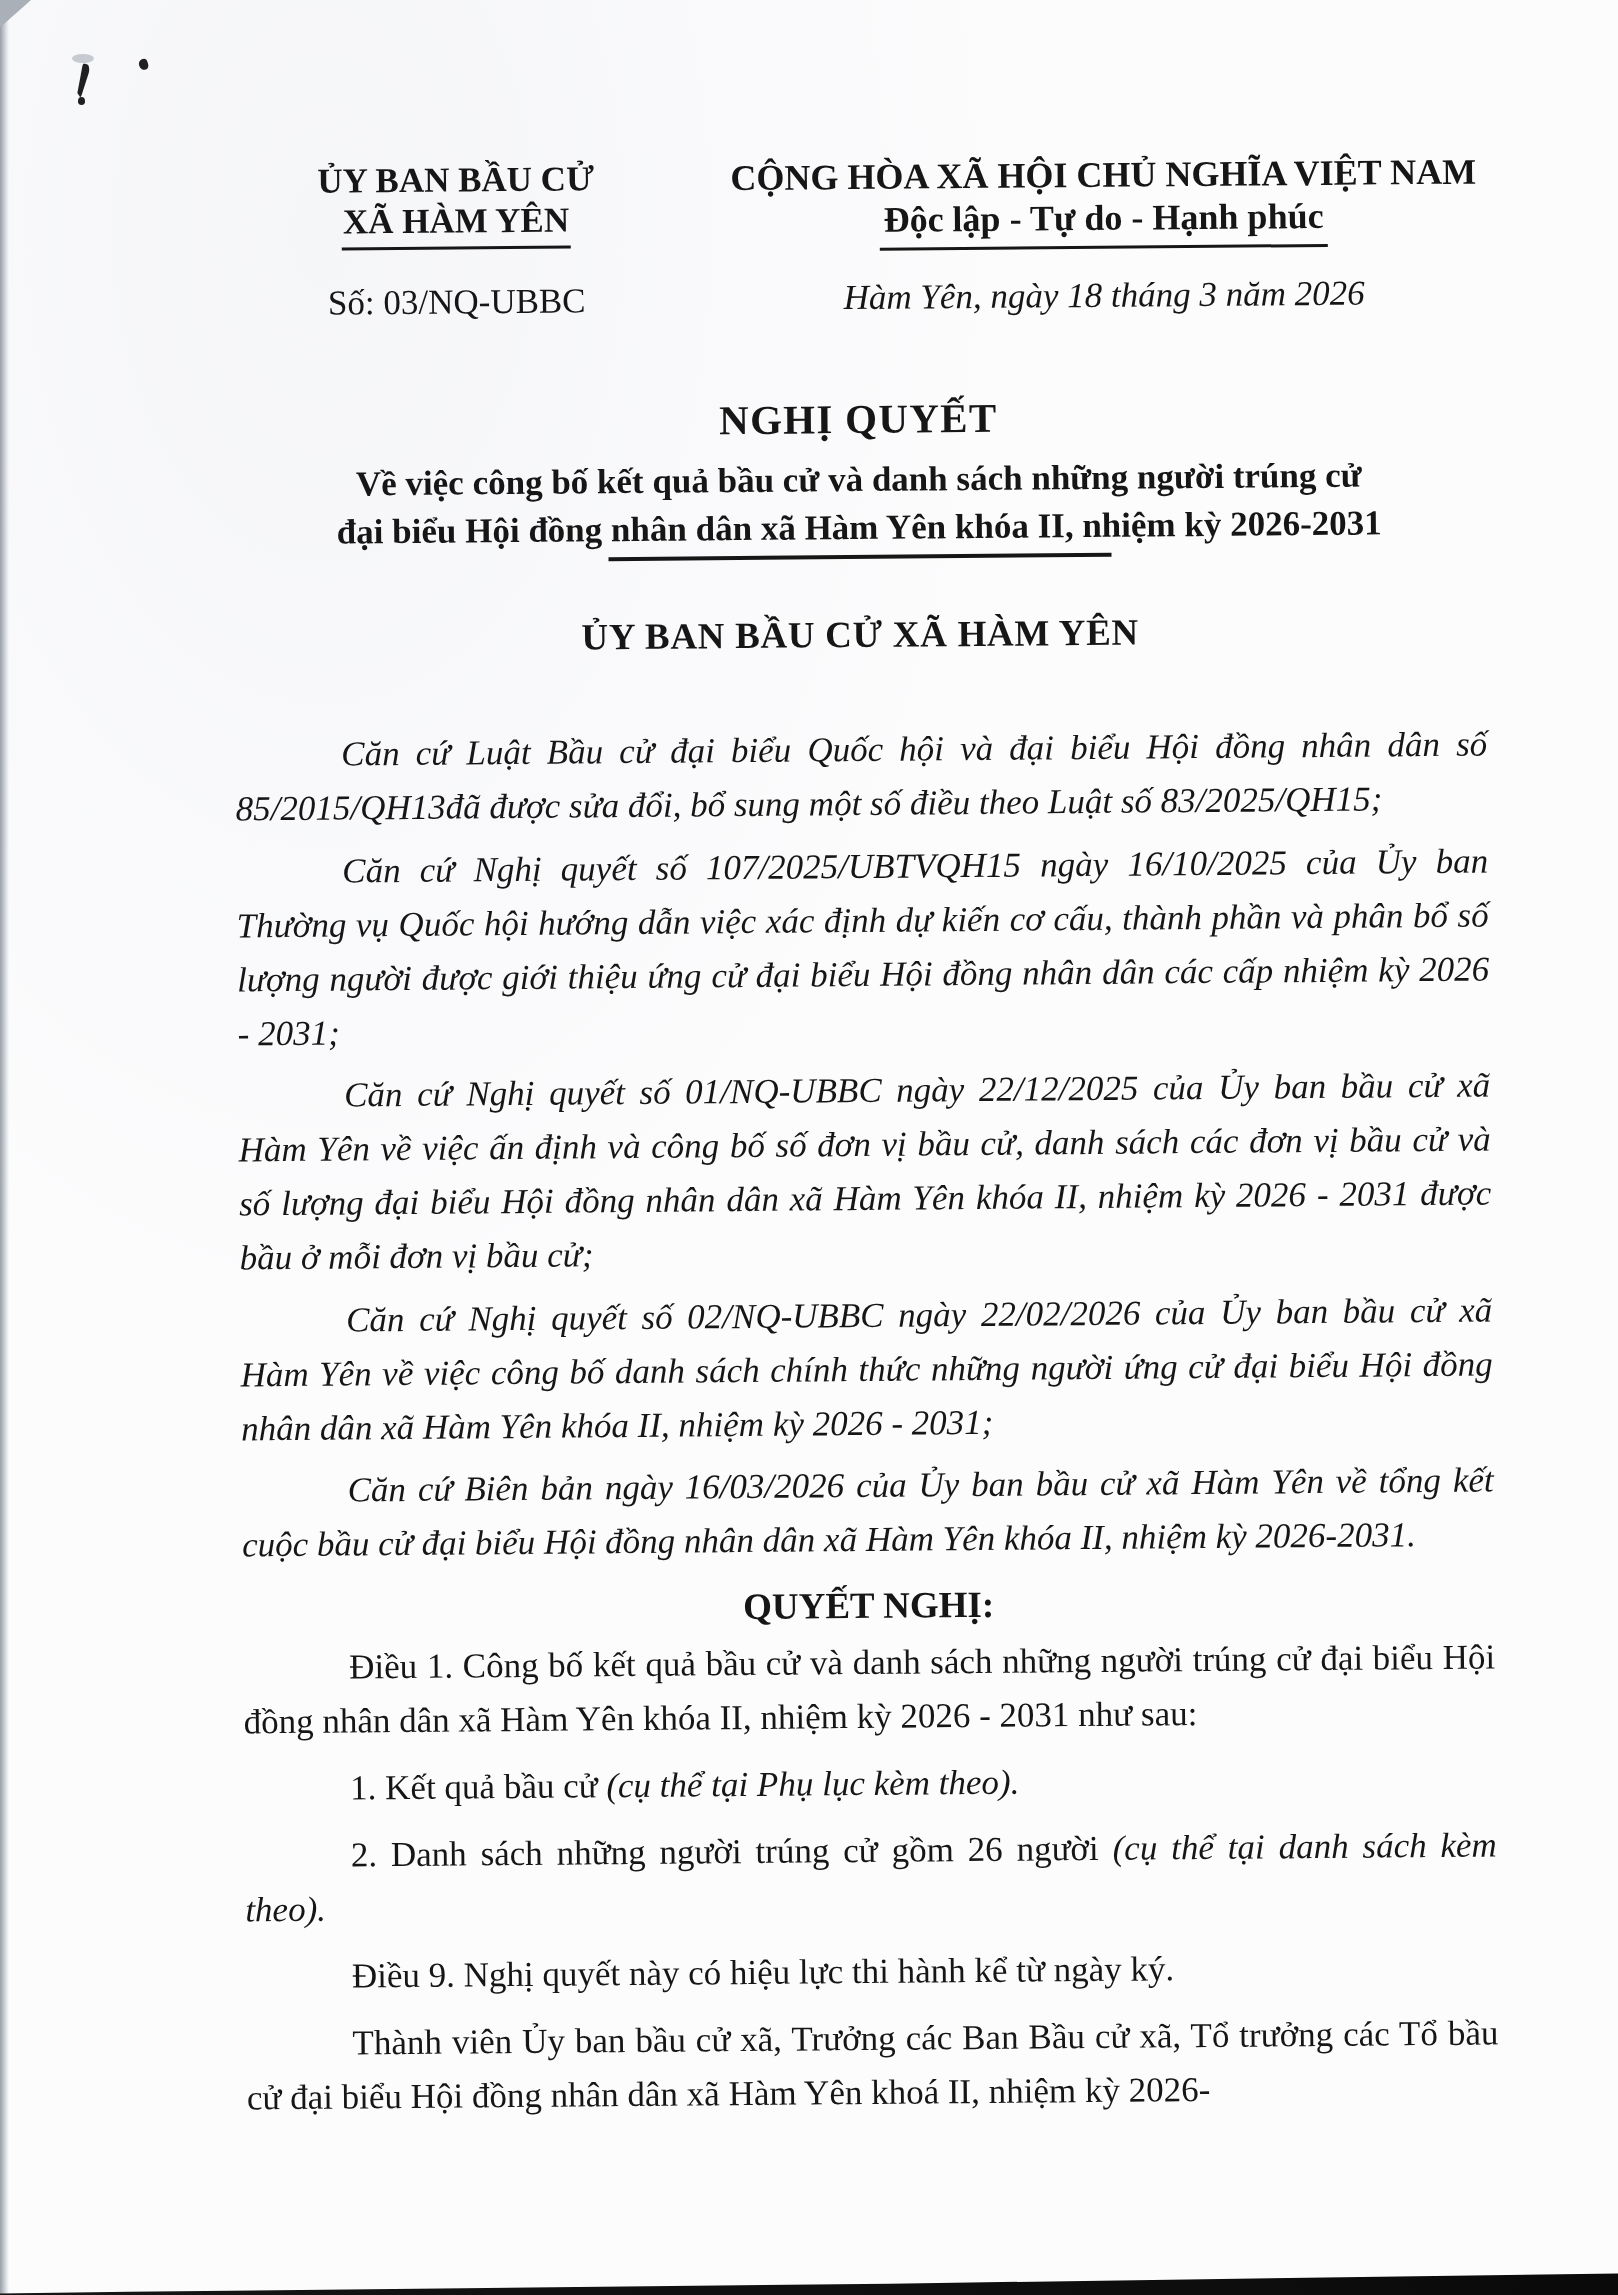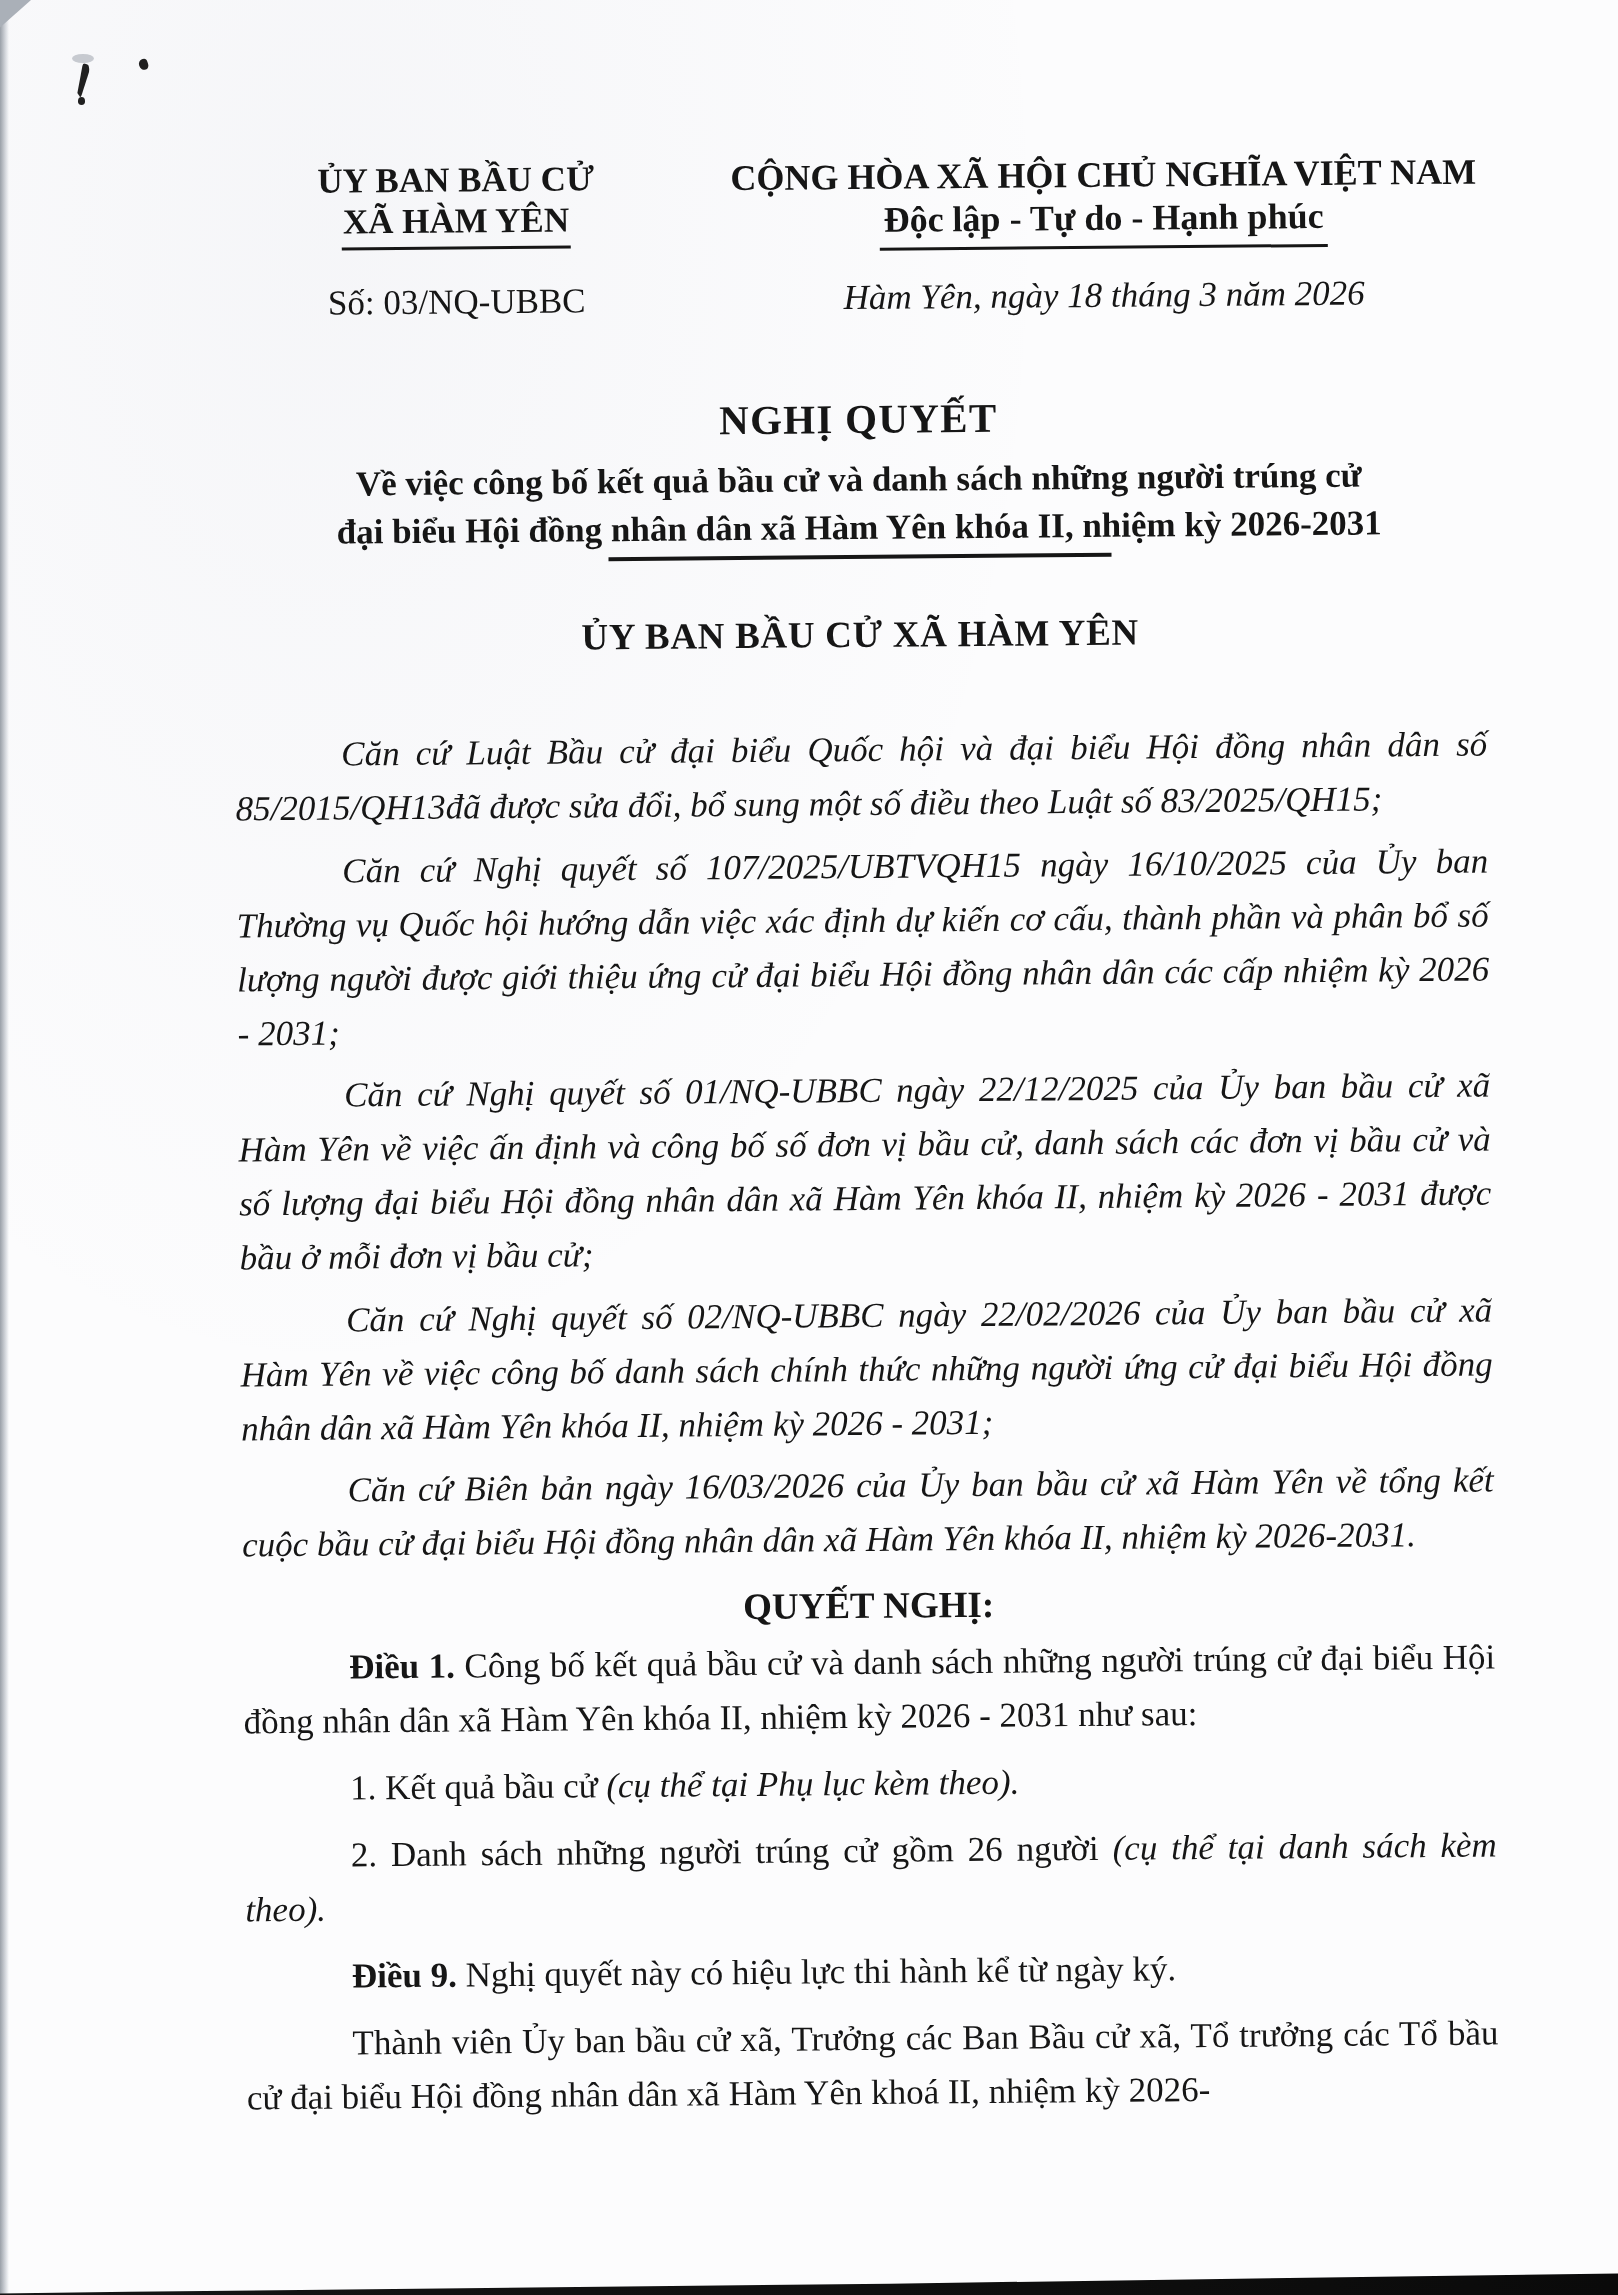--- a/index.html
+++ b/index.html
@@ -44,21 +44,21 @@
   p{
     margin:8.5px 0 0;
     font-size:35px;line-height:54px;
     text-align:justify;text-indent:106px;
   }
   p.first-preamble{margin-top:67px;}
   .preamble{font-style:italic;}
   .resolve-heading{margin-top:17px;text-align:center;font-size:37px;font-weight:bold;}
   .body-para{font-style:normal;}
   .body-para.gap{margin-top:13px;}
-  .b{font-weight:bold;}
+  .b{font-weight:normal;}
   .i{font-style:italic;}
   
   .scan-left-edge{
     position:absolute;left:0;top:0;width:8.5px;height:100%;
     background:linear-gradient(to right,#9aa0a8,#d9dce1 65%,rgba(255,255,255,0));
   }
   .scan-corner{
     position:absolute;left:0;top:0;width:31px;height:27.5px;
     background:#aab0b8;
     clip-path:polygon(0 0,100% 0,0 100%);

